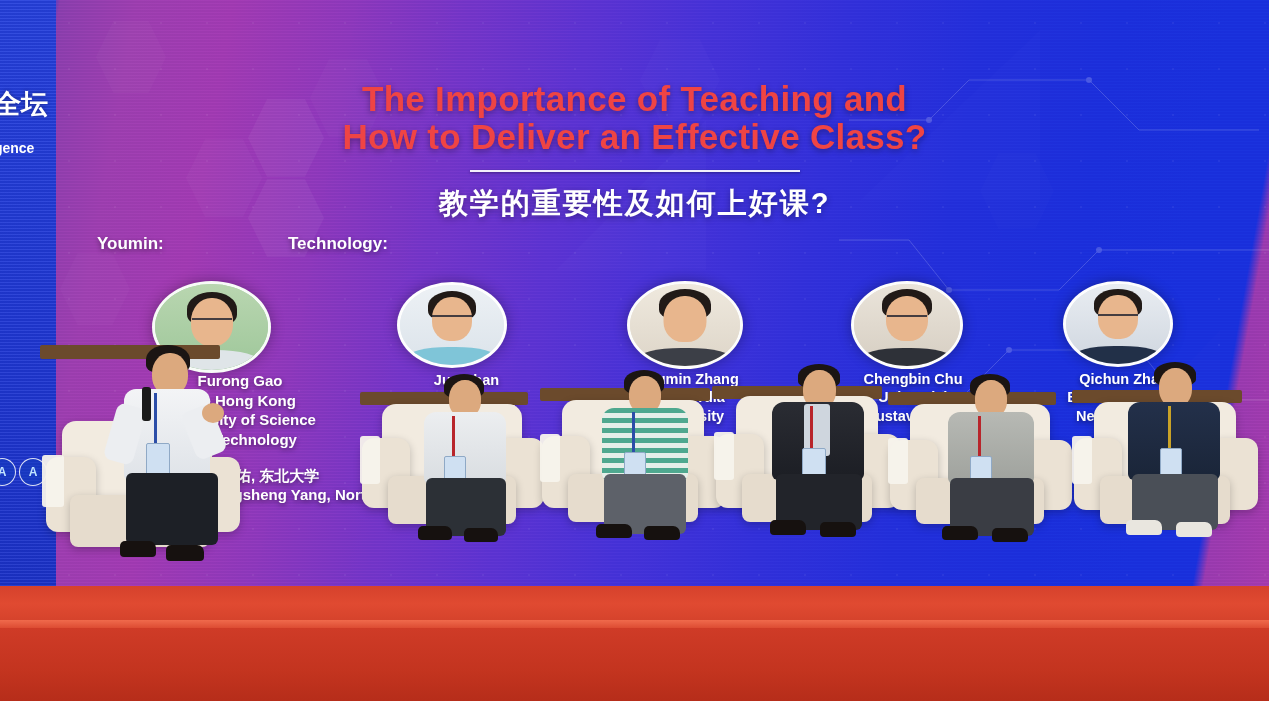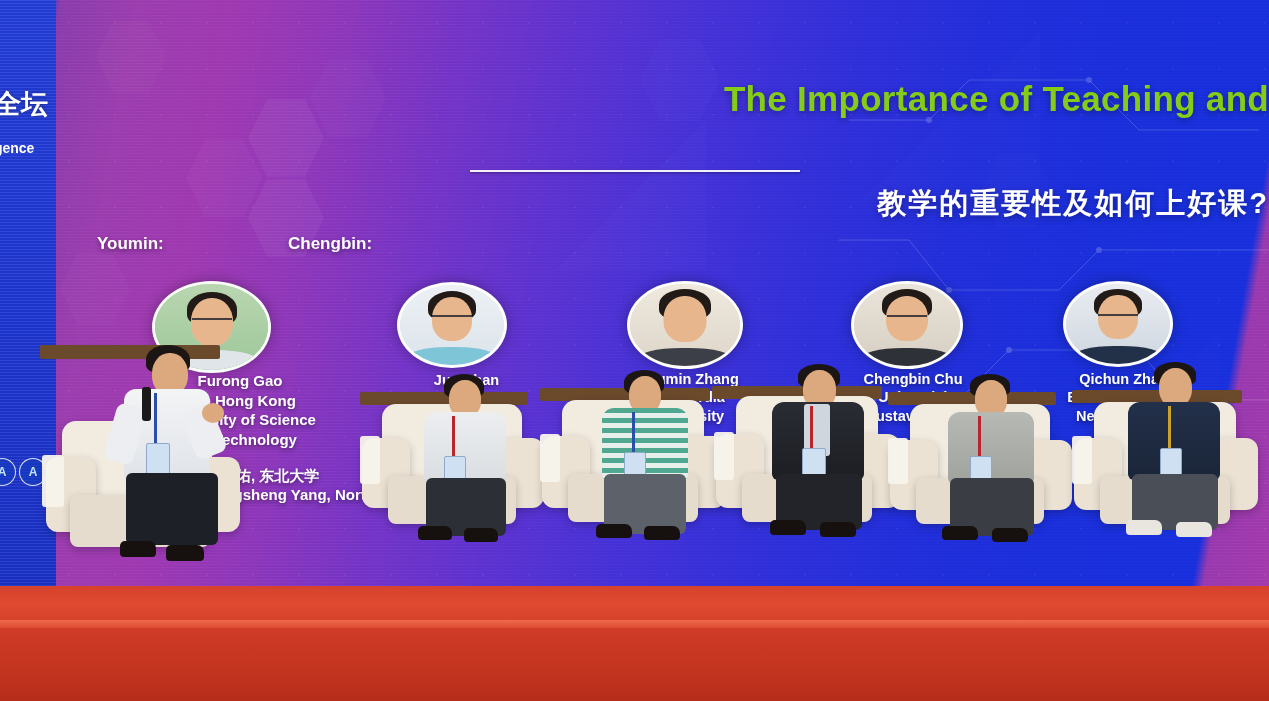--- a/index.html
+++ b/index.html
@@ -72,33 +72,33 @@
   .badge{
     width:26px;height:26px;border-radius:50%;
     border:1.5px solid rgba(255,255,255,.85);
     display:flex;align-items:center;justify-content:center;
     color:#bfe3ff;font-size:12px;font-weight:700;
     background:rgba(20,60,190,.55);
   }
   .badge.red{background:#d0342c;border-color:#ef6a60;color:#fff;}
   
   .title-en{
-    position:absolute;left:0;right:0;top:80px;text-align:right;
-    color:#84cc16;font-size:35px;font-weight:700;line-height:1.08;
+    position:absolute;left:0;right:0;top:80px;text-align:center;
+    color:#ef4444;font-size:35px;font-weight:700;line-height:1.08;
     letter-spacing:.3px;
     text-shadow:0 2px 6px rgba(0,0,0,.35);
   }
   .title-en span{display:block;}
   .title-rule{
     position:absolute;left:50%;transform:translateX(-50%);top:170px;
     width:330px;height:2px;background:rgba(255,255,255,.92);
     box-shadow:0 1px 3px rgba(0,0,0,.4);
   }
   .title-cn{
-    position:absolute;left:0;right:0;top:184px;text-align:right;
+    position:absolute;left:0;right:0;top:184px;text-align:center;
     color:#fff;font-size:29px;font-weight:700;letter-spacing:2px;
     text-shadow:0 2px 6px rgba(0,0,0,.35);
   }
   
   .role{
     position:absolute;color:#fff;font-size:17px;font-weight:700;
     text-shadow:0 2px 5px rgba(0,0,0,.4);
   }
   .role.chair{left:97px;top:234px;}
   .role.panelists{left:288px;top:234px;}
@@ -221,26 +221,27 @@
     <div class="lp-en">igence</div>
     <div class="lp-badges">
       <div class="badge">A</div>
       <div class="badge">A</div>
       <div class="badge red">C</div>
     </div>
   </div>
 
   <div class="title-en">
     <span>The Importance of Teaching and</span>
+    <span>How to Deliver an Effective Class?</span>
   </div>
   <div class="title-rule"></div>
   <div class="title-cn">教学的重要性及如何上好课?</div>
 
   <div class="role chair">Youmin:</div>
-  <div class="role panelists">Chengbin:</div>
+  <div class="role panelists">Technology:</div>
 
   <div class="portrait" style="left:152px;top:281px;width:113px;height:86px;background:#a9cfa6;">
     <div class="pbody" style="background:linear-gradient(180deg,#b9d6b0,#9ec79a);">
       <div class="p-hair" style="top:8px;width:50px;height:34px;"></div>
       <div class="p-head" style="top:14px;width:42px;height:48px;"></div>
       <div class="p-glass" style="top:34px;"></div>
       <div class="p-shoulder" style="width:96px;height:26px;background:#dfe5e8;"></div>
     </div>
   </div>
   <div class="portrait" style="left:397px;top:282px;width:104px;height:80px;background:#e9eef3;">

